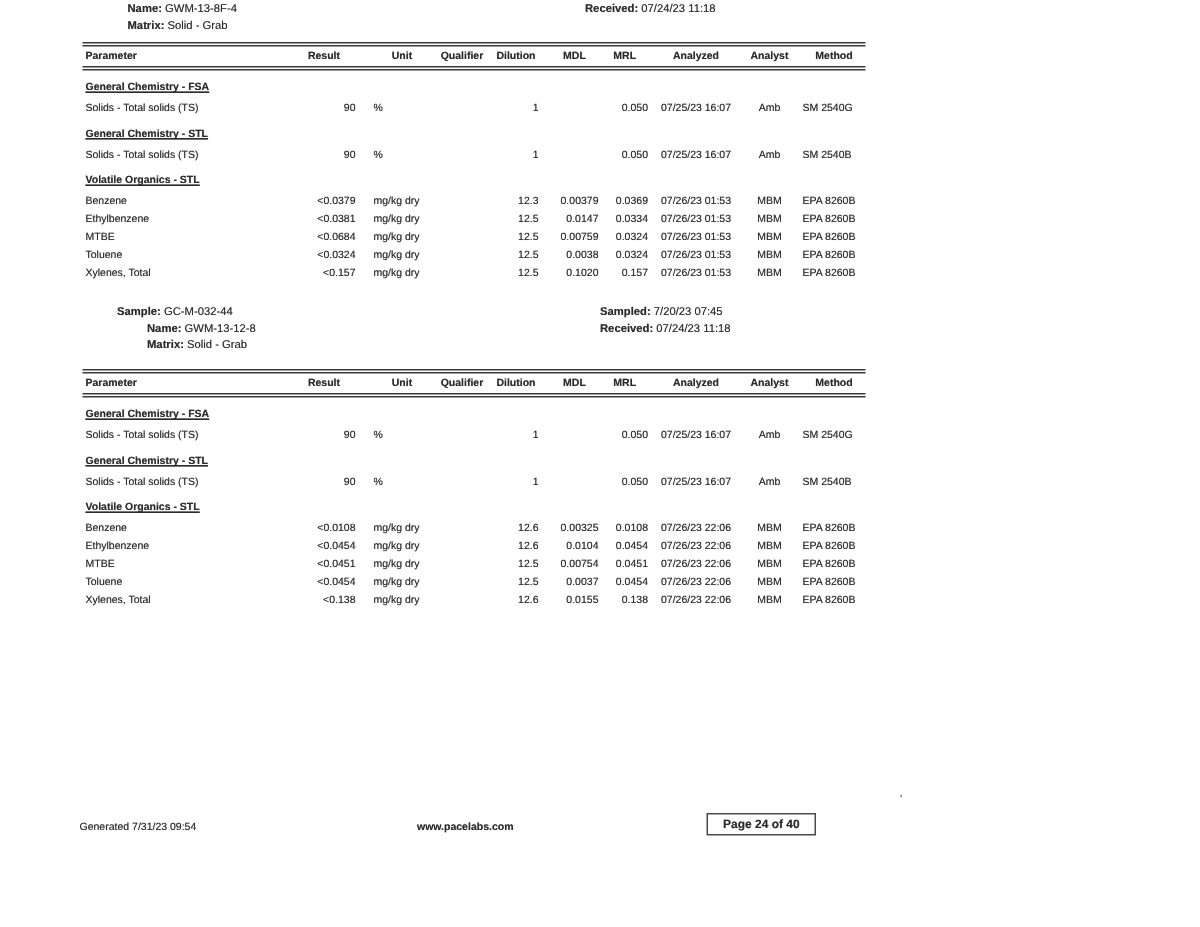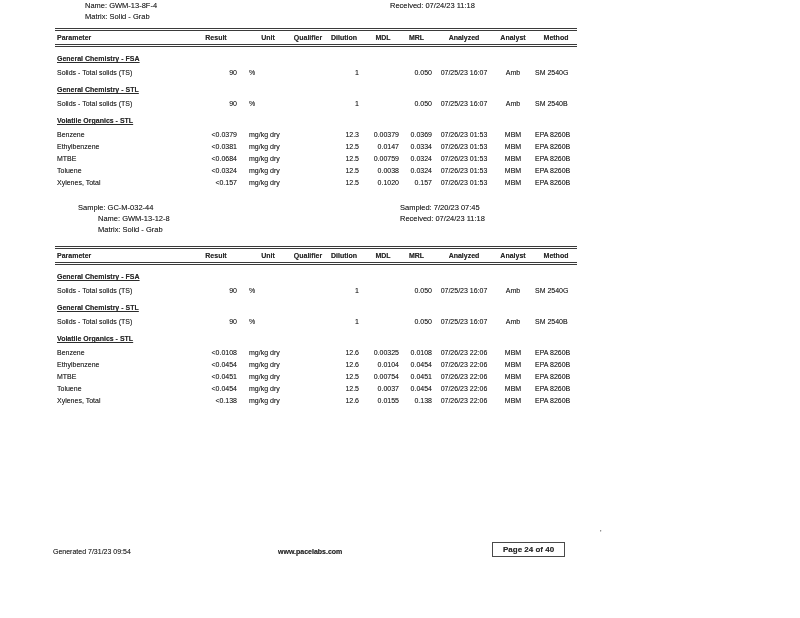--- a/index.html
+++ b/index.html
@@ -3,21 +3,21 @@
 <meta charset="utf-8">
 <style>
   html,body{margin:0;padding:0;}
   body{
     width:800px;height:618px;position:relative;background:#ffffff;
     font-family:"Liberation Sans","DejaVu Sans",sans-serif;
     color:#2b2b2b;overflow:hidden;
     text-shadow:0 0 .45px rgba(40,40,40,.55);
   }
   .abs{position:absolute;}
-  .lbl{font-weight:normal;}
+  .lbl{font-weight:bold;}
   .hdrline{font-size:7.5px;line-height:10px;white-space:nowrap;}
   
   .rpt{width:522px;font-size:7px;}
   .thead,.trow{display:grid;grid-template-columns:140px 48px 44px 42px 38px 34px 32px 62px 36px 46px;align-items:end;}
   .thead{border-top:3px double #3a3a3a;border-bottom:3px double #3a3a3a;padding:3px 0 3px 0;font-weight:bold;}
   .thead .cell{text-align:center;}
   .thead .c0{text-align:left;padding-left:2px;}
   .trow{padding:2.5px 0;}
   .cell{white-space:nowrap;overflow:visible;}
   .c0{text-align:left;padding-left:2px;}
@@ -274,13 +274,13 @@
       <div class="cell c7">07/26/23 22:06</div>
       <div class="cell c8">MBM</div>
       <div class="cell c9">EPA 8260B</div>
     </div>
   </div>
 
 <div class="abs tick" style="left:600px;top:528px;">'</div>
 
 <div class="abs foot" style="left:53px;top:548px;">Generated 7/31/23 09:54</div>
 <div class="abs foot" style="left:278px;top:548px;font-weight:bold;">www.pacelabs.com</div>
-<div class="abs pagebox" style="left:492px;top:542px;">Page 24 of 40</div>
+<div class="abs pagebox" style="left:471px;top:542px;">Page 24 of 40</div>
 
 </body></html>

